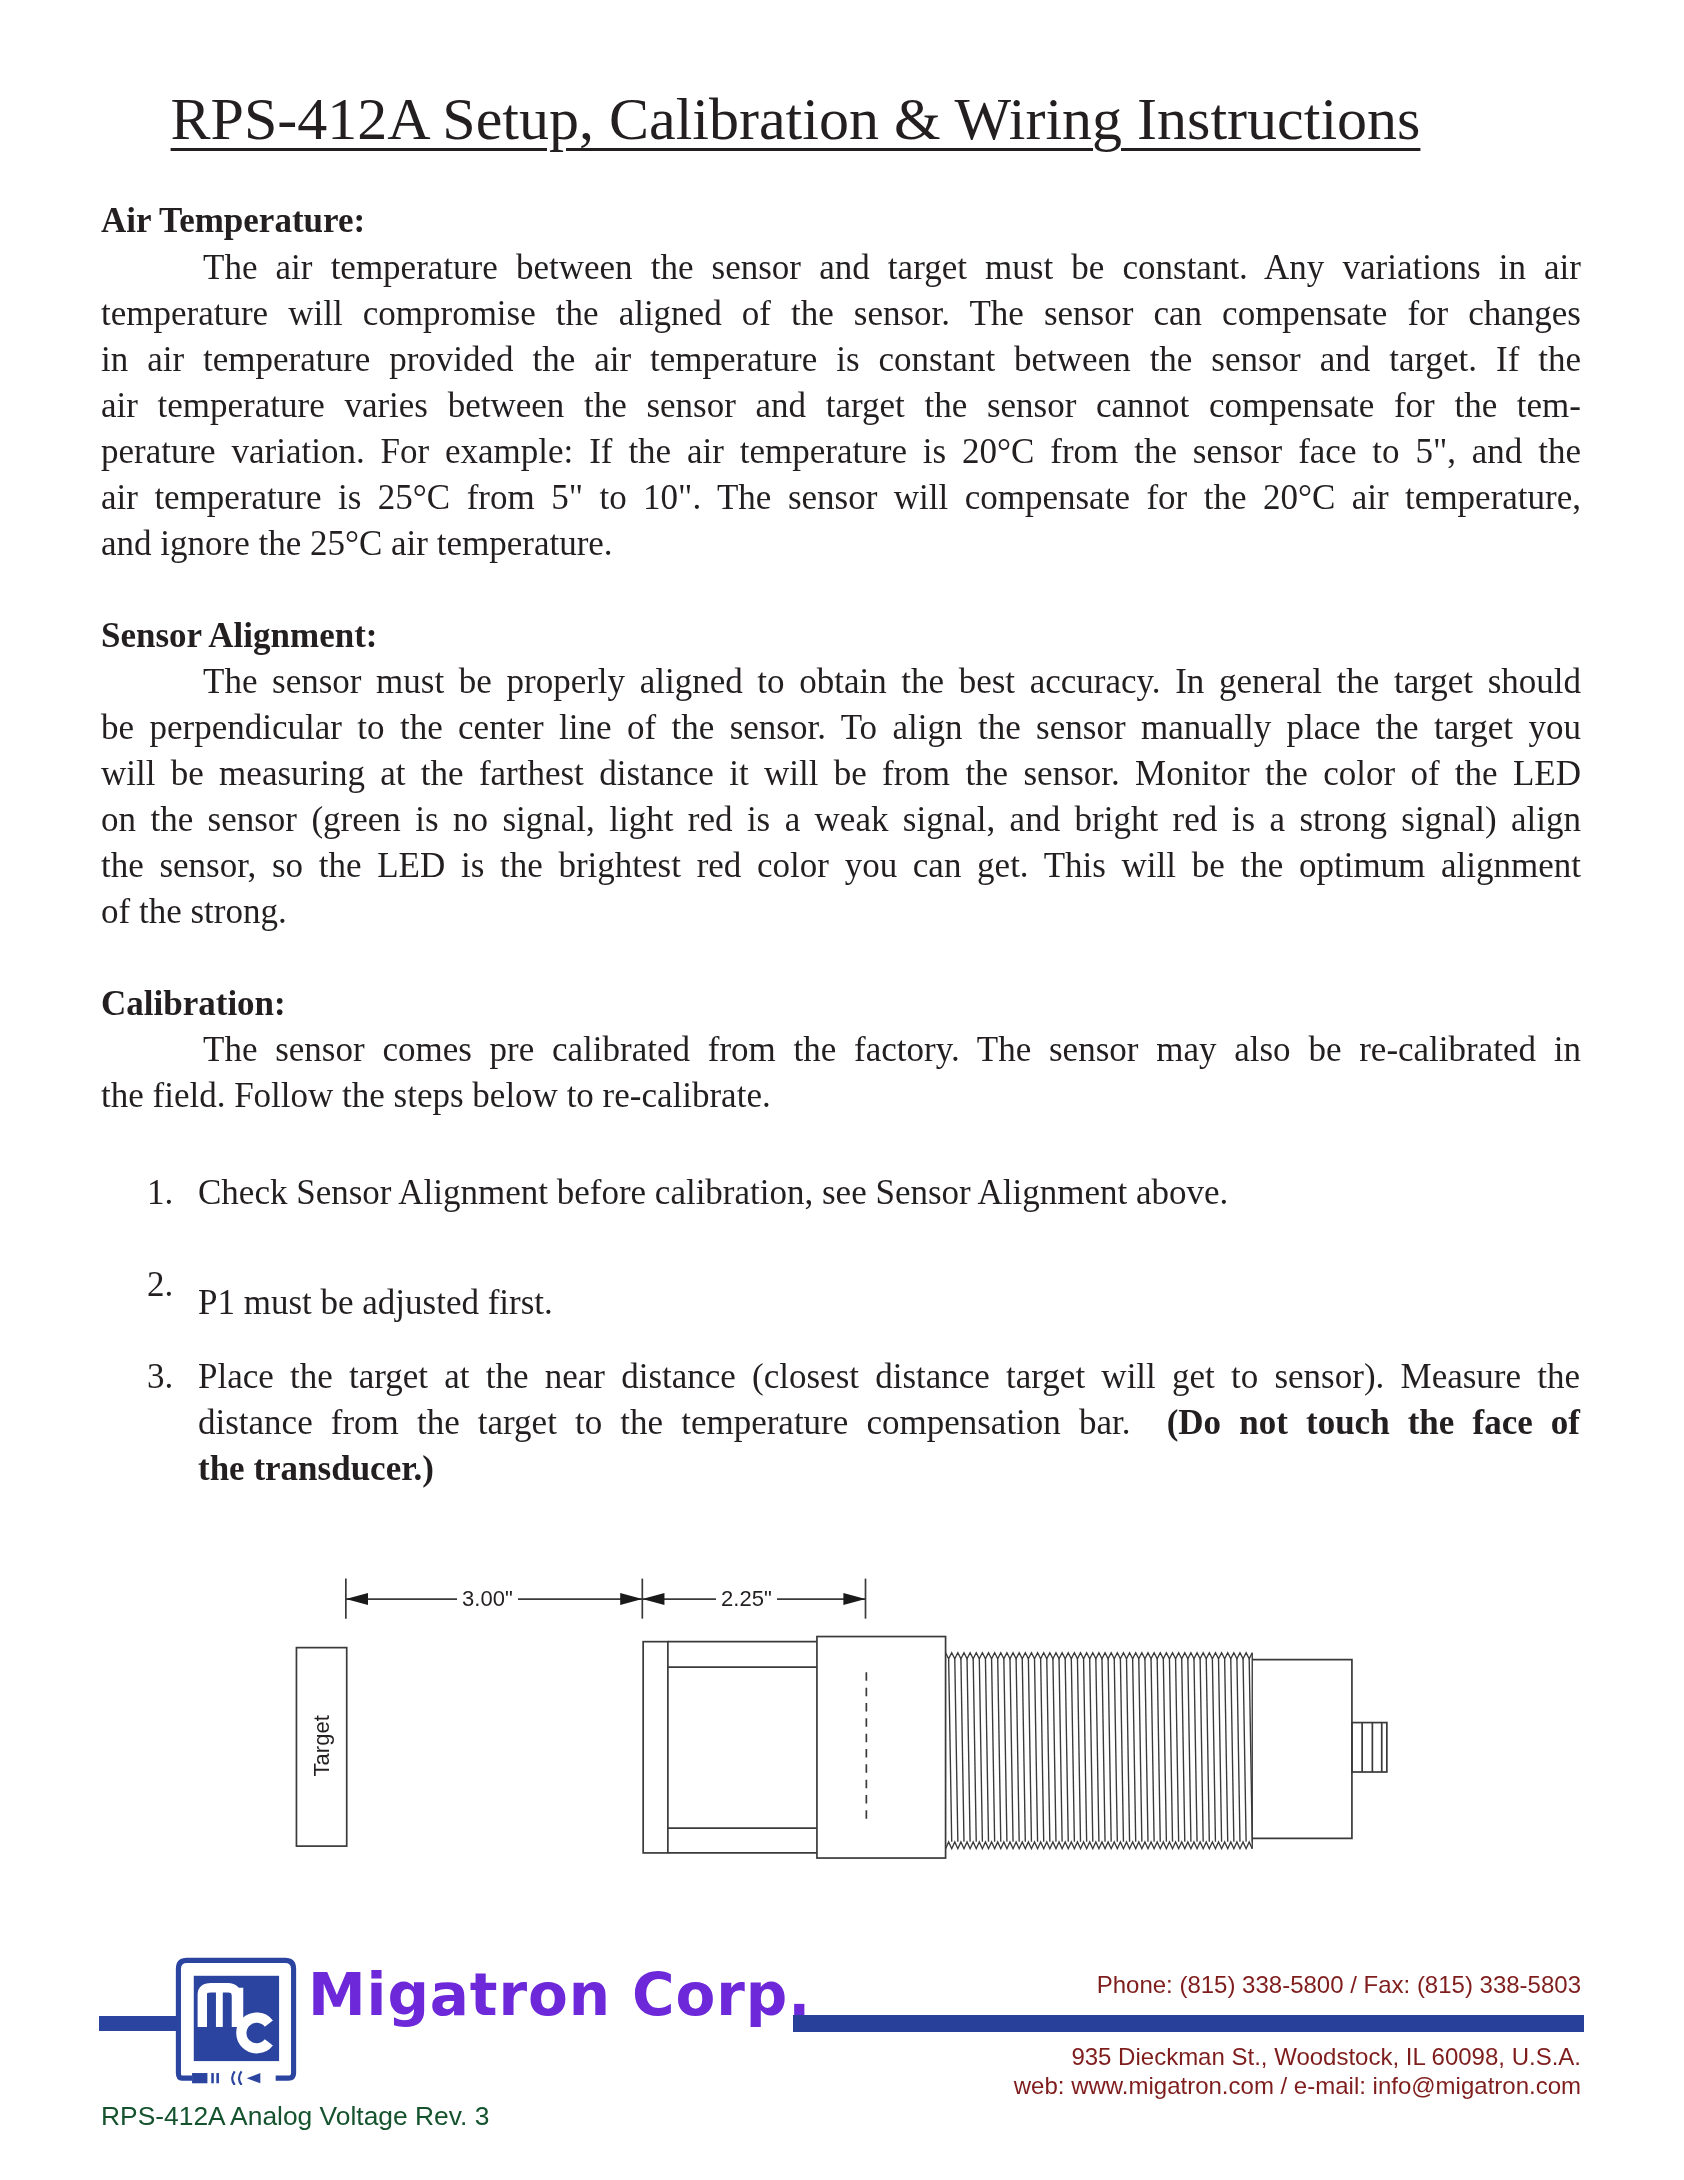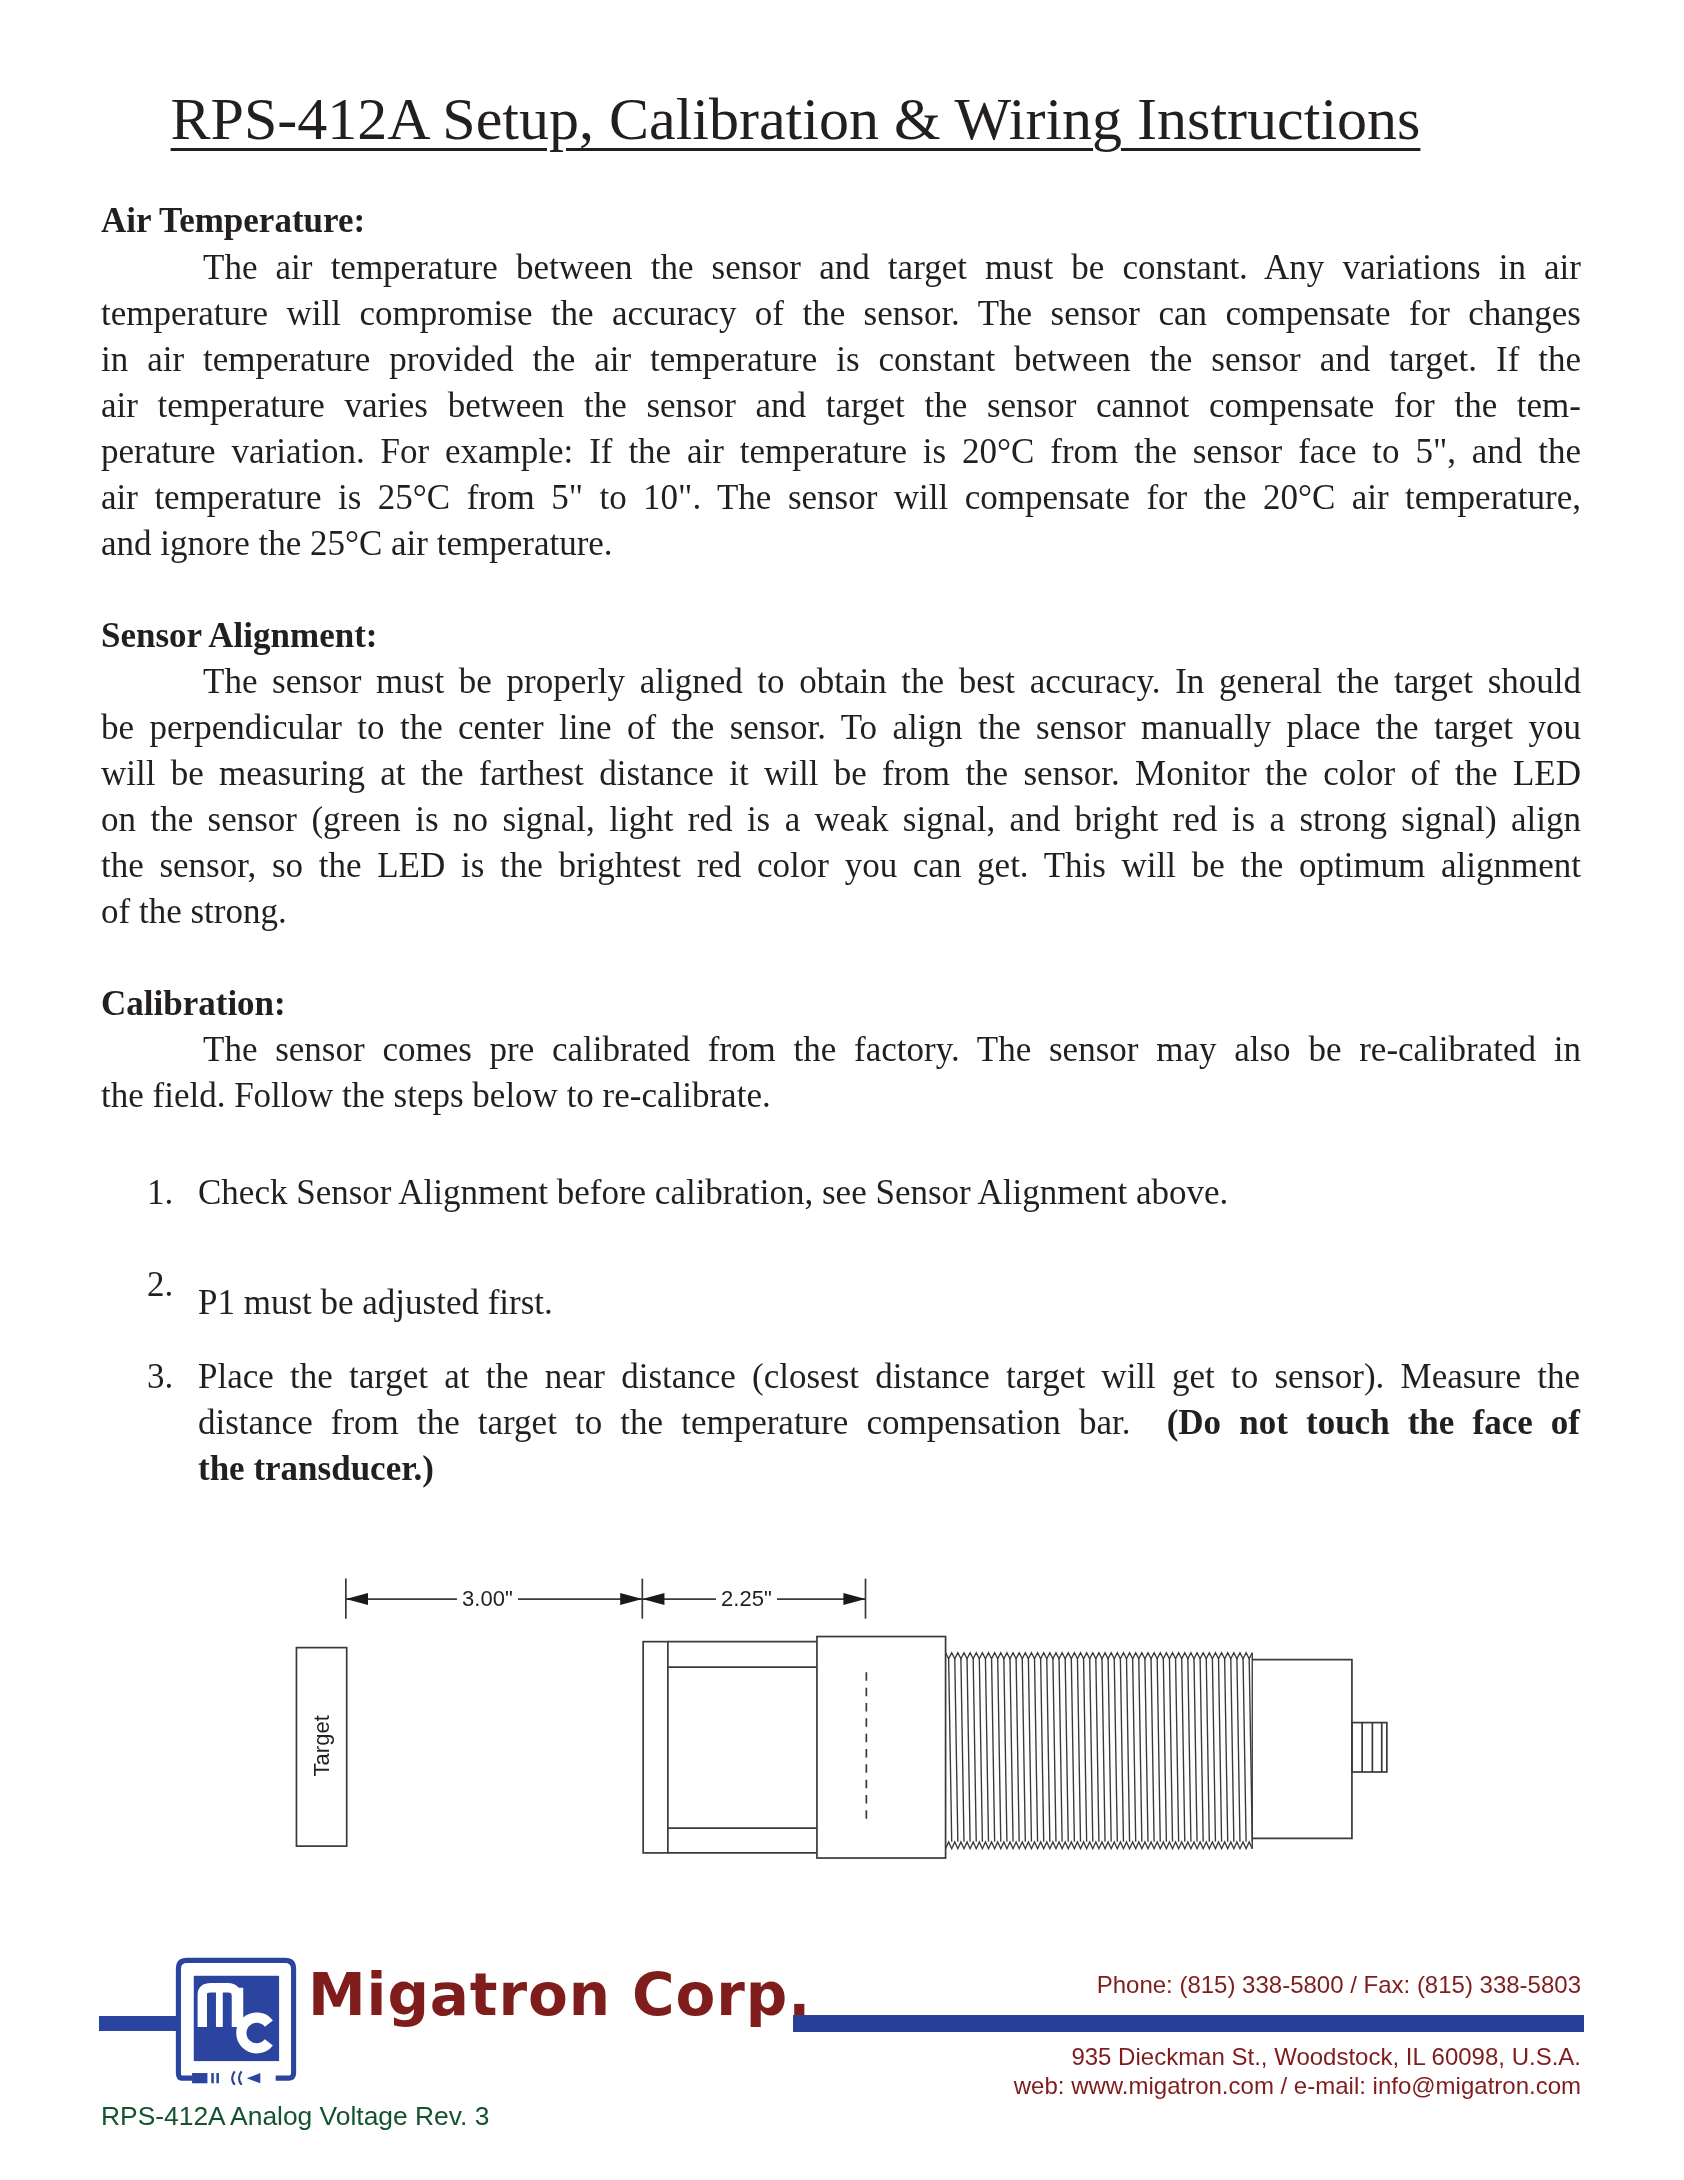--- a/index.html
+++ b/index.html
@@ -11,34 +11,34 @@
   .heading { left:101px; font-size:35px; font-weight:bold; line-height:46px; white-space:nowrap; }
   .line { left:101px; width:1480px; font-size:35px; line-height:46px; white-space:nowrap; text-align:justify; text-align-last:justify; }
   .line.last { text-align-last:left; }
   .line.indent { left:203px; width:1378px; }
   .item-num { left:147px; font-size:35px; line-height:46px; }
   .item-line { left:198px; width:1382px; font-size:35px; line-height:46px; white-space:nowrap; text-align:justify; text-align-last:justify; }
   .item-line.last { text-align-last:left; }
   b { font-weight:bold; }
   .dim-label { font-family:"Liberation Sans", sans-serif; font-size:22px; background:#fff; padding:0 5.1px; line-height:25.6px; }
   .target-label { font-family:"Liberation Sans", sans-serif; font-size:22px; transform:rotate(-90deg); transform-origin:center; white-space:nowrap; }
-  .brand { font-family:"DejaVu Sans", sans-serif; font-weight:bold; font-size:58px; color:#7f1d1d; letter-spacing:0.9px; line-height:68px; white-space:nowrap; }
+  .brand { font-family:"DejaVu Sans", sans-serif; font-weight:bold; font-size:58px; color:#6d28d9; letter-spacing:0.9px; line-height:68px; white-space:nowrap; }
   .contact { font-family:"Liberation Sans", sans-serif; font-size:24px; color:#7f1d1d; text-align:right; right:104px; white-space:nowrap; line-height:29px; }
   .footer-doc { font-family:"Liberation Sans", sans-serif; font-size:26.4px; color:#14532d; left:101px; line-height:31px; white-space:nowrap; }
 </style>
 </head>
 <body>
 
 <div class="abs title">
   <span>RPS-412A Setup, Calibration &amp; Wiring Instructions</span>
 </div>
 
 <div class="abs heading" style="top:198px;">Air Temperature:</div>
 <div class="abs line indent" style="top:245px;">The air temperature between the sensor and target must be constant.  Any variations in air</div>
-<div class="abs line" style="top:291px;">temperature will compromise the accuracy of the sensor.  The sensor can compensate for changes</div>
+<div class="abs line" style="top:291px;">temperature will compromise the aligned of the sensor.  The sensor can compensate for changes</div>
 <div class="abs line" style="top:337px;">in air temperature provided the air temperature is constant between the sensor and target.  If the</div>
 <div class="abs line" style="top:383px;">air temperature varies between the sensor and target the sensor cannot compensate for the tem-</div>
 <div class="abs line" style="top:429px;">perature variation.  For example: If the air temperature is 20°C from the sensor face to 5", and the</div>
 <div class="abs line" style="top:475px;">air temperature is 25°C from 5" to 10".  The sensor will compensate for the 20°C air temperature,</div>
 <div class="abs line last" style="top:521px;">and ignore the 25°C air temperature.</div>
 
 <div class="abs heading" style="top:613px;">Sensor Alignment:</div>
 <div class="abs line indent" style="top:659px;">The sensor must be properly aligned to obtain the best accuracy.  In general the target should</div>
 <div class="abs line" style="top:705px;">be perpendicular to the center line of the sensor.  To align the sensor manually place the target you</div>
 <div class="abs line" style="top:751px;">will be measuring at the farthest distance it will be from the sensor.  Monitor the color of the LED</div>

